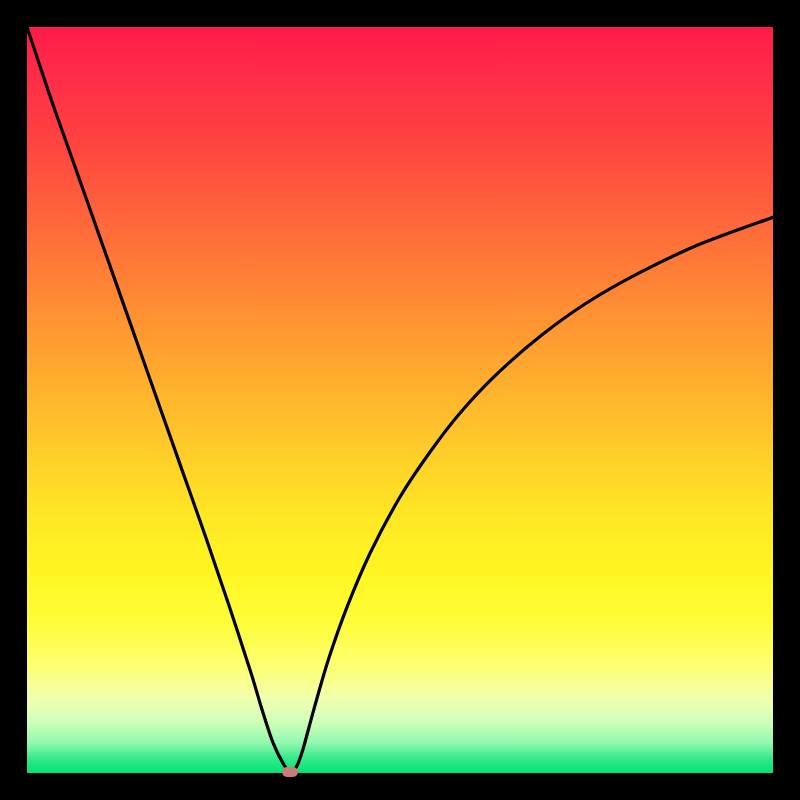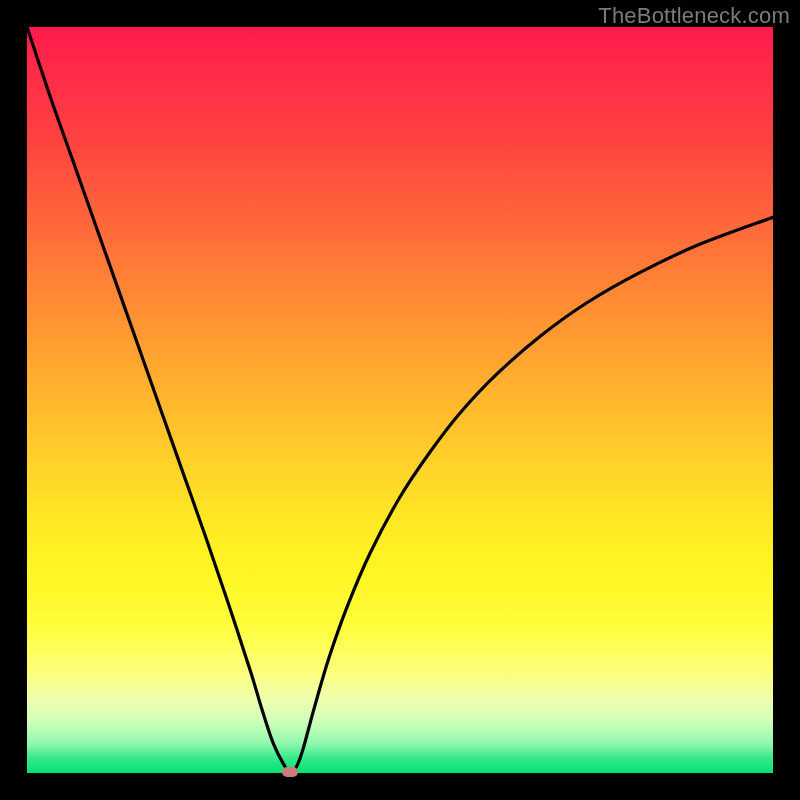--- a/index.html
+++ b/index.html
@@ -66,20 +66,19 @@
     width: 16px;
     height: 10px;
     background: #cb7b79;
     border-radius: 5px;
   }
 </style>
 </head>
 <body>
 
 <div class="frame">
-  <div class="watermark">TheBottleneck.com</div>
   <div class="plot">
     <svg class="curve" viewBox="0 0 746 746" preserveAspectRatio="none">
       <path id="curve-path" fill="none" stroke="#000000" stroke-width="3.2" stroke-linecap="round" stroke-linejoin="round" d="M 0.00 0.00 C 3.73 11.19, 14.92 45.38, 22.38 67.14 C 29.84 88.90, 37.30 109.41, 44.76 130.55 C 52.22 151.69, 59.68 172.82, 67.14 193.96 C 74.60 215.10, 82.06 236.23, 89.52 257.37 C 96.98 278.51, 104.44 299.64, 111.90 320.78 C 119.36 341.92, 126.82 363.05, 134.28 384.19 C 141.74 405.33, 149.20 426.46, 156.66 447.60 C 164.12 468.74, 171.58 489.50, 179.04 511.01 C 186.50 532.52, 193.96 554.28, 201.42 576.66 C 208.88 599.04, 218.20 627.63, 223.80 645.29 C 229.39 662.95, 231.26 670.78, 234.99 682.59 C 238.72 694.40, 242.45 706.84, 246.18 716.16 C 249.91 725.48, 254.51 733.82, 257.37 738.54 C 260.23 743.26, 261.35 744.26, 263.34 744.51 C 265.33 744.76, 267.19 743.76, 269.31 740.03 C 271.42 736.30, 273.04 731.95, 276.02 722.13 C 279.00 712.31, 282.86 696.39, 287.21 681.10 C 291.56 665.80, 296.53 647.53, 302.13 630.37 C 307.73 613.21, 313.94 595.56, 320.78 578.15 C 327.62 560.74, 334.46 543.96, 343.16 525.93 C 351.86 507.90, 363.05 486.77, 373.00 469.98 C 382.95 453.19, 392.89 439.15, 402.84 425.22 C 412.79 411.29, 421.49 399.48, 432.68 386.43 C 443.87 373.37, 456.30 359.94, 469.98 346.89 C 483.66 333.83, 499.82 319.91, 514.74 308.10 C 529.66 296.29, 543.34 286.34, 559.50 276.02 C 575.66 265.70, 593.07 255.88, 611.72 246.18 C 630.37 236.48, 649.02 227.16, 671.40 217.83 C 693.78 208.51, 733.57 194.83, 746.00 190.23"></path>
     </svg>
     <div id="marker" class="marker" style="left: 255.338px; top: 739.508px; background: rgb(203, 123, 121);"></div>
   </div>
 </div>
 
 </body></html>

